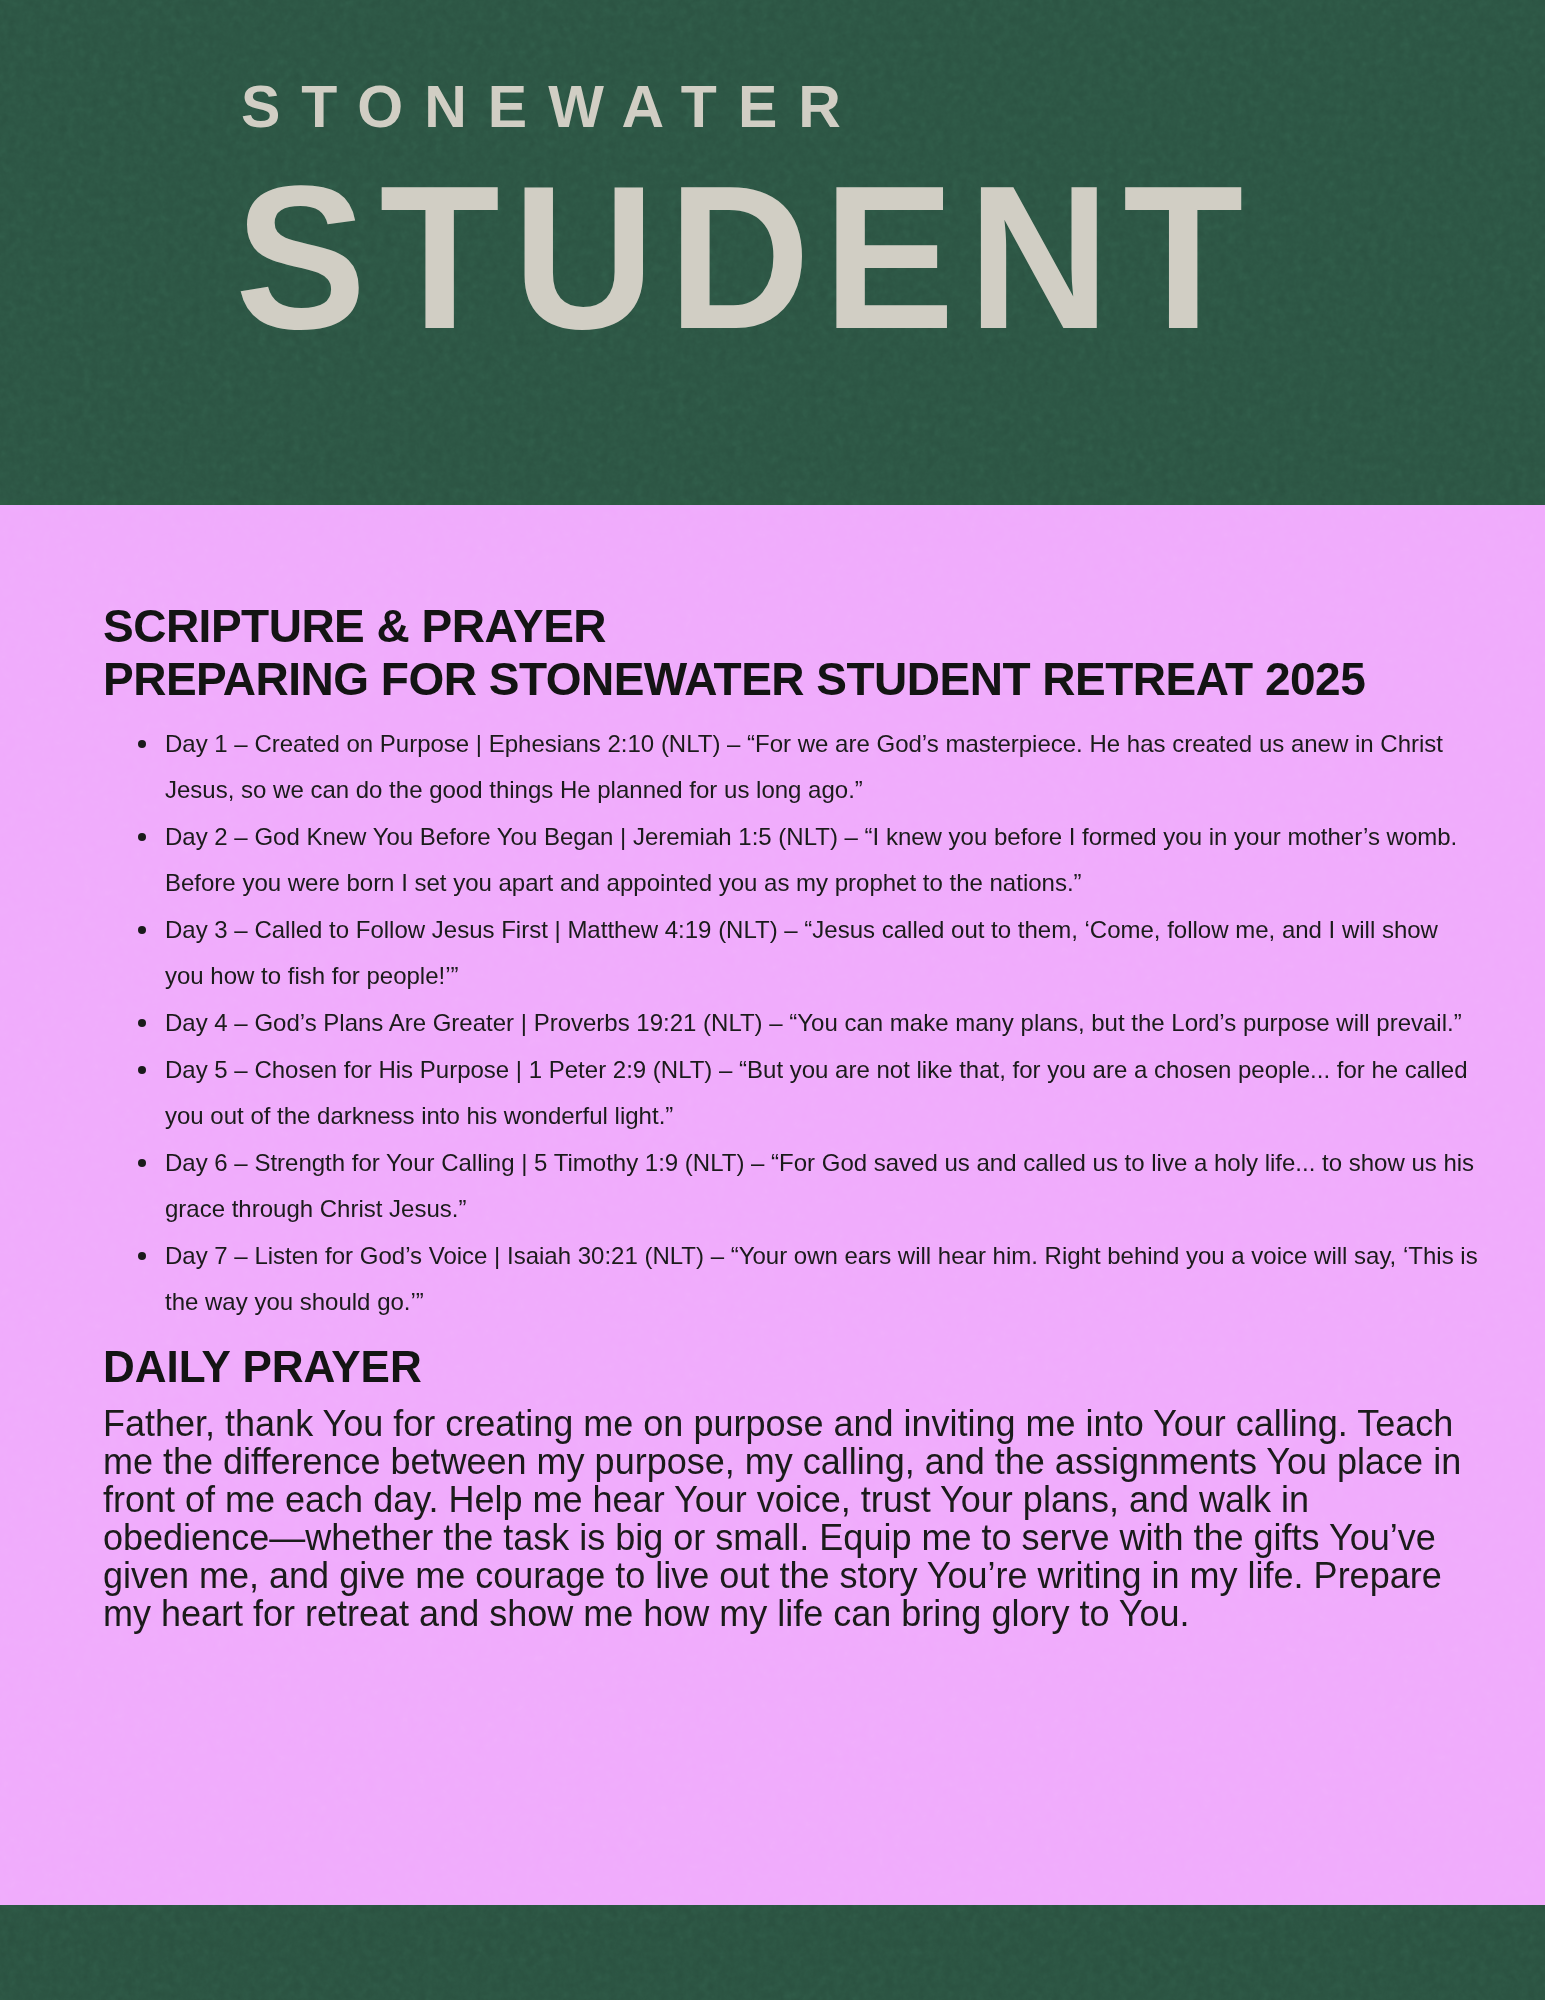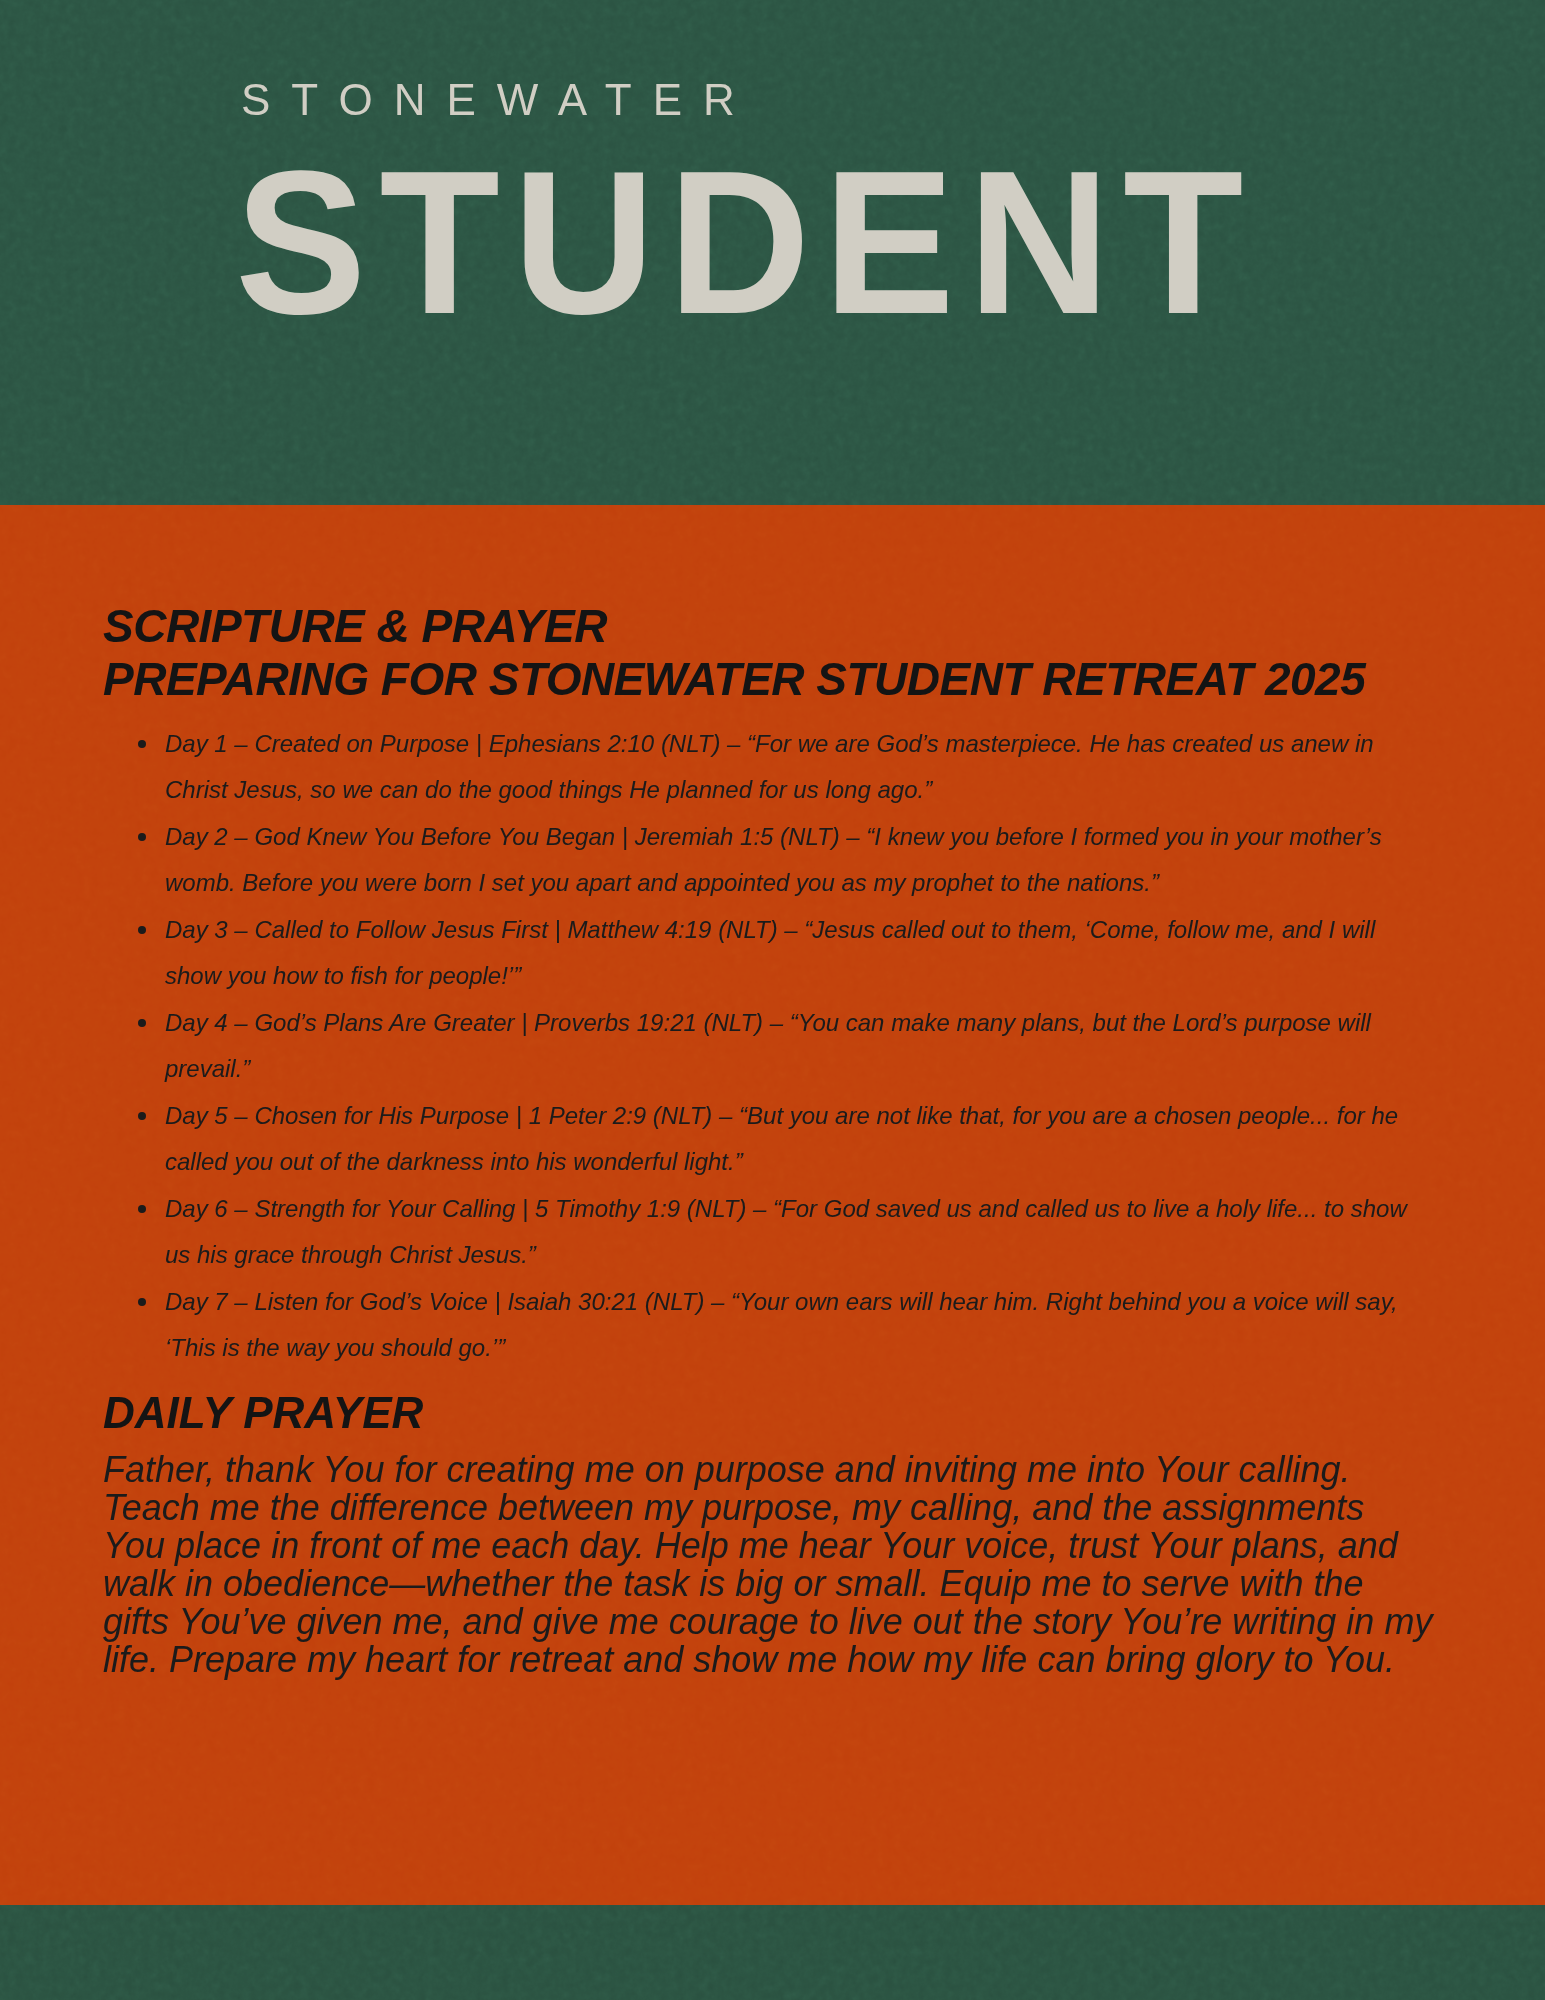--- a/index.html
+++ b/index.html
@@ -37,22 +37,22 @@
     opacity: 0.14;
   }
   .logo {
     position: absolute;
     left: 241px;
     top: 78px;
     width: 1072px;
     color: #d1cec4;
   }
   .logo-top {
-    font-size: 44px;
-    font-weight: 400;
+    font-size: 59px;
+    font-weight: 700;
     letter-spacing: 21px;
     line-height: 1;
     white-space: nowrap;
   }
   .logo-main {
     font-size: 197px;
     font-weight: 700;
     letter-spacing: 13px;
     line-height: 1;
     margin-top: 18px;
@@ -70,25 +70,24 @@
     text-align: right;
     white-space: nowrap;
   }
 
   
   .content {
     position: relative;
     box-sizing: border-box;
     width: 100%;
     height: 1400px;
-    background: #c2410c;
-    padding: 95px 110px 0 103px;
+    background: #f0abfc;
+    padding: 95px 64px 0 103px;
     color: #191919;
     overflow: hidden;
-    font-style: italic;
   }
   .content-inner { position: relative; z-index: 2; }
   .headline {
     font-size: 46px;
     font-weight: 700;
     line-height: 53px;
     letter-spacing: -0.5px;
     color: #141414;
   }
   ul.days {

